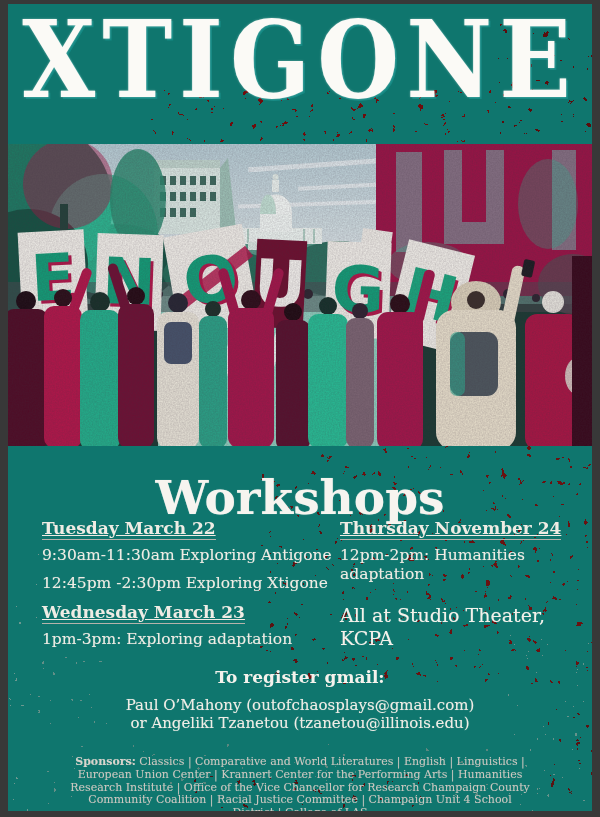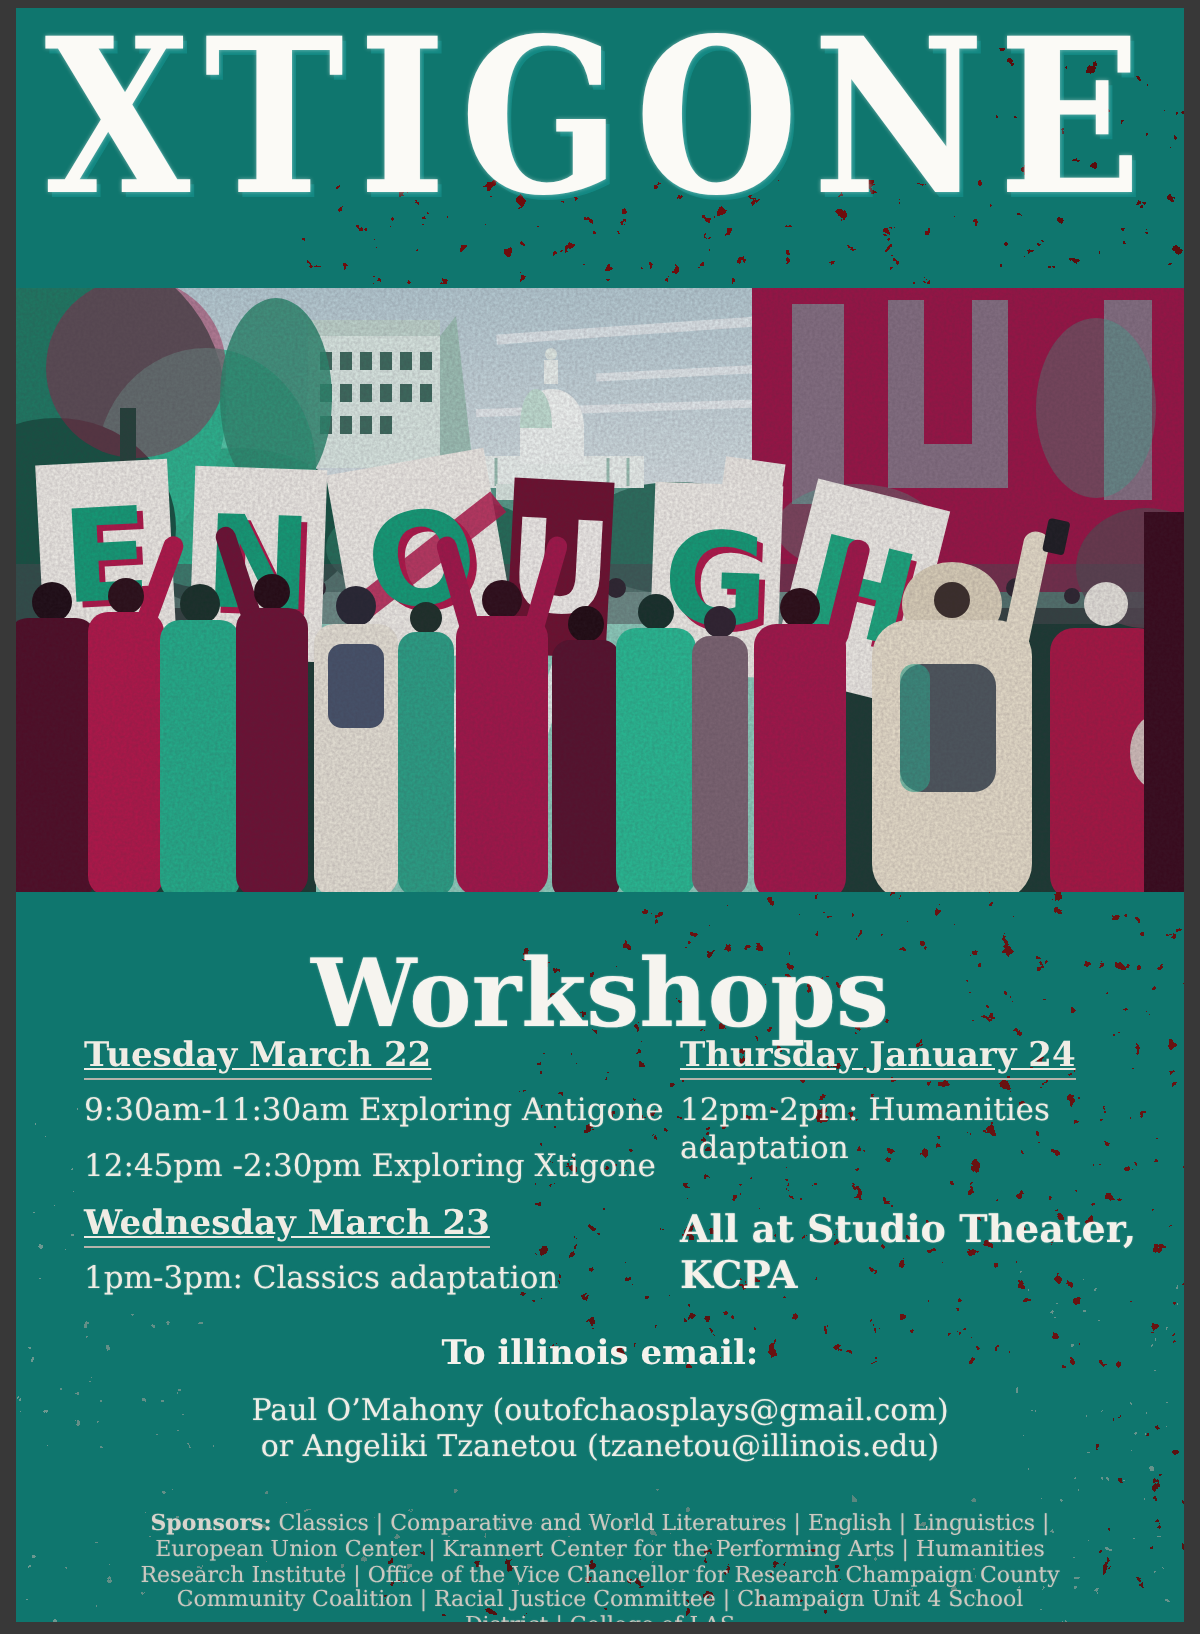--- a/index.html
+++ b/index.html
@@ -18,21 +18,21 @@
   .ws-heading{position:absolute;top:466px;left:0;width:100%;text-align:center;
               font-weight:bold;font-size:47px;color:#f6f4ef;text-shadow:0 0 1px rgba(255,255,255,.5);}
 
   .col{position:absolute;color:#efece4;font-size:15.5px;}
   .col-left{left:34px;top:514px;width:292px;}
   .col-right{left:332px;top:514px;width:240px;}
   .day{font-weight:bold;font-size:17px;line-height:20px;margin-bottom:8px;text-decoration:underline;}
   .day span{border-bottom:1.5px solid #b6b3ab;padding-bottom:1px;}
   .session{line-height:19px;margin-bottom:9px;text-shadow:0 0 1px rgba(240,240,235,.35);}
 
-  .venue{position:absolute;left:332px;top:600px;width:250px;font-weight:bold;font-size:19px;
+  .venue{position:absolute;left:332px;top:600px;width:250px;font-weight:normal;font-size:19px;
          line-height:23px;color:#f4f1ea;text-shadow:0 0 1px rgba(255,255,255,.4);}
 
   .register-heading{position:absolute;top:663px;left:0;width:100%;text-align:center;
                     font-weight:bold;font-size:17px;color:#f5f2ec;}
   .contact{position:absolute;left:0;width:100%;text-align:center;font-size:15px;line-height:18px;
            color:#efede6;text-shadow:0 0 1px rgba(240,240,235,.4);}
   .contact1{top:692px;} .contact2{top:710px;}
 
   .sponsors{position:absolute;left:62px;top:752px;width:460px;text-align:center;
             font-size:11px;line-height:12.8px;color:#ccc8c0;text-shadow:0 0 1px rgba(200,200,195,.3);}
@@ -304,33 +304,33 @@
       </svg>
     </div>
 
     <div class="ws-heading">Workshops</div>
 
     <div class="col col-left">
       <div class="day"><span>Tuesday March 22</span></div>
       <div class="session">9:30am-11:30am Exploring Antigone</div>
       <div class="session">12:45pm -2:30pm Exploring Xtigone</div>
       <div class="day"><span>Wednesday March 23</span></div>
-      <div class="session">1pm-3pm: Classics adaptation</div>
+      <div class="session">1pm-3pm: Exploring adaptation</div>
     </div>
 
     <div class="col col-right">
-      <div class="day"><span>Thursday January 24</span></div>
+      <div class="day"><span>Thursday November 24</span></div>
       <div class="session">12pm-2pm: Humanities adaptation</div>
     </div>
 
     <div class="venue">
       <div>All at Studio Theater,</div>
       <div>KCPA</div>
     </div>
 
-    <div class="register-heading">To illinois email:</div>
+    <div class="register-heading">To register gmail:</div>
     <div class="contact contact1">Paul O’Mahony (outofchaosplays@gmail.com)</div>
     <div class="contact contact2">or Angeliki Tzanetou (tzanetou@illinois.edu)</div>
 
     <div class="sponsors"><b>Sponsors:</b><span> Classics | Comparative and World Literatures | English | Linguistics | European Union Center | Krannert Center for the Performing Arts | Humanities Research Institute | Office of the Vice Chancellor for Research Champaign County Community Coalition | Racial Justice Committee | Champaign Unit 4 School District | College of LAS</span></div>
 
   </div>
 </div>
 
 </body></html>

